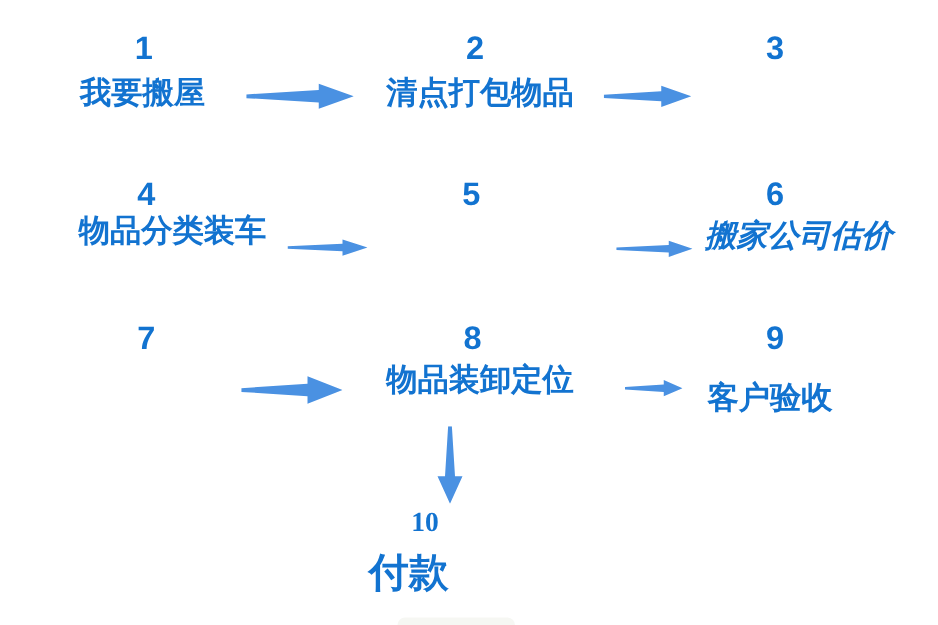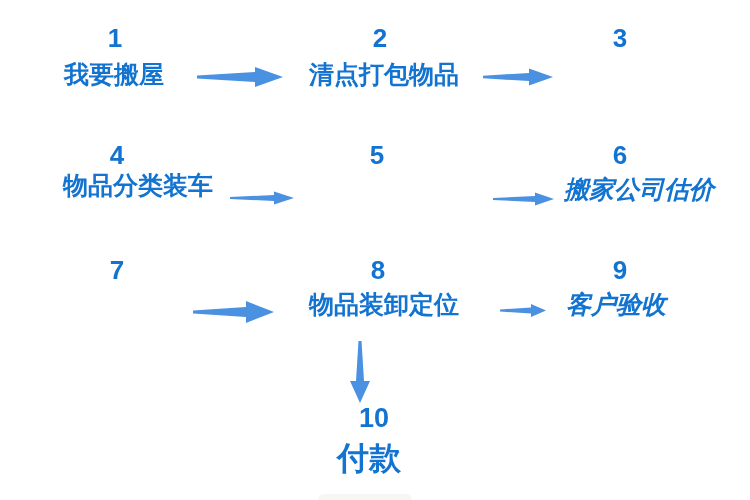--- a/index.html
+++ b/index.html
@@ -37,32 +37,32 @@
     position: absolute;
   }
   .arrow svg polygon {
     fill: var(--arrow-color, #4a91e2);
   }
   .final-number {
     position: absolute;
     left: 329px;
     top: 404px;
     width: 60px;
-    text-align: right;
-    font-size: 27px;
+    text-align: left;
+    font-size: 22px;
     font-weight: bold;
     line-height: 28px;
     color: var(--text-color, #1273d0);
+    font-family: Liberation Serif, serif;
   }
   .final-label {
     position: absolute;
-    left: 309px;
+    left: 295px;
     top: 440px;
     width: 120px;
-    text-align: center;
     font-size: 32px;
     font-weight: bold;
     line-height: 36px;
     color: var(--text-color, #1273d0);
     white-space: nowrap;
   }
   .bottom-artifact {
     position: absolute;
     left: 318px;
     top: 494px;
@@ -129,21 +129,21 @@
   <div class="step-number" style="left:348px; top:256px;">8</div>
   <div class="step-label" style="left:309px; top:289px;">物品装卸定位</div>
 
   <div class="arrow" style="left:500px; top:303px;">
     <svg width="46" height="15" viewBox="0 0 46 15">
       <polygon points="0,6.5 31,4.5 31,1 46,7.5 31,14 31,10.5 0,8.5"></polygon>
     </svg>
   </div>
 
   <div class="step-number" style="left:590px; top:256px;">9</div>
-  <div class="step-label" style="left:566px; top:289px;font-style:italic;">客户验收</div>
+  <div class="step-label" style="left:566px; top:303px;">客户验收</div>
 
   <div class="arrow" style="left:347px; top:341px;">
     <svg width="26" height="62" viewBox="0 0 26 62">
       <polygon points="11.5,0 14.5,0 17,40 23,40 13,62 3,40 9,40"></polygon>
     </svg>
   </div>
 
   <div class="final-number">10</div>
   <div class="final-label">付款</div>
 

